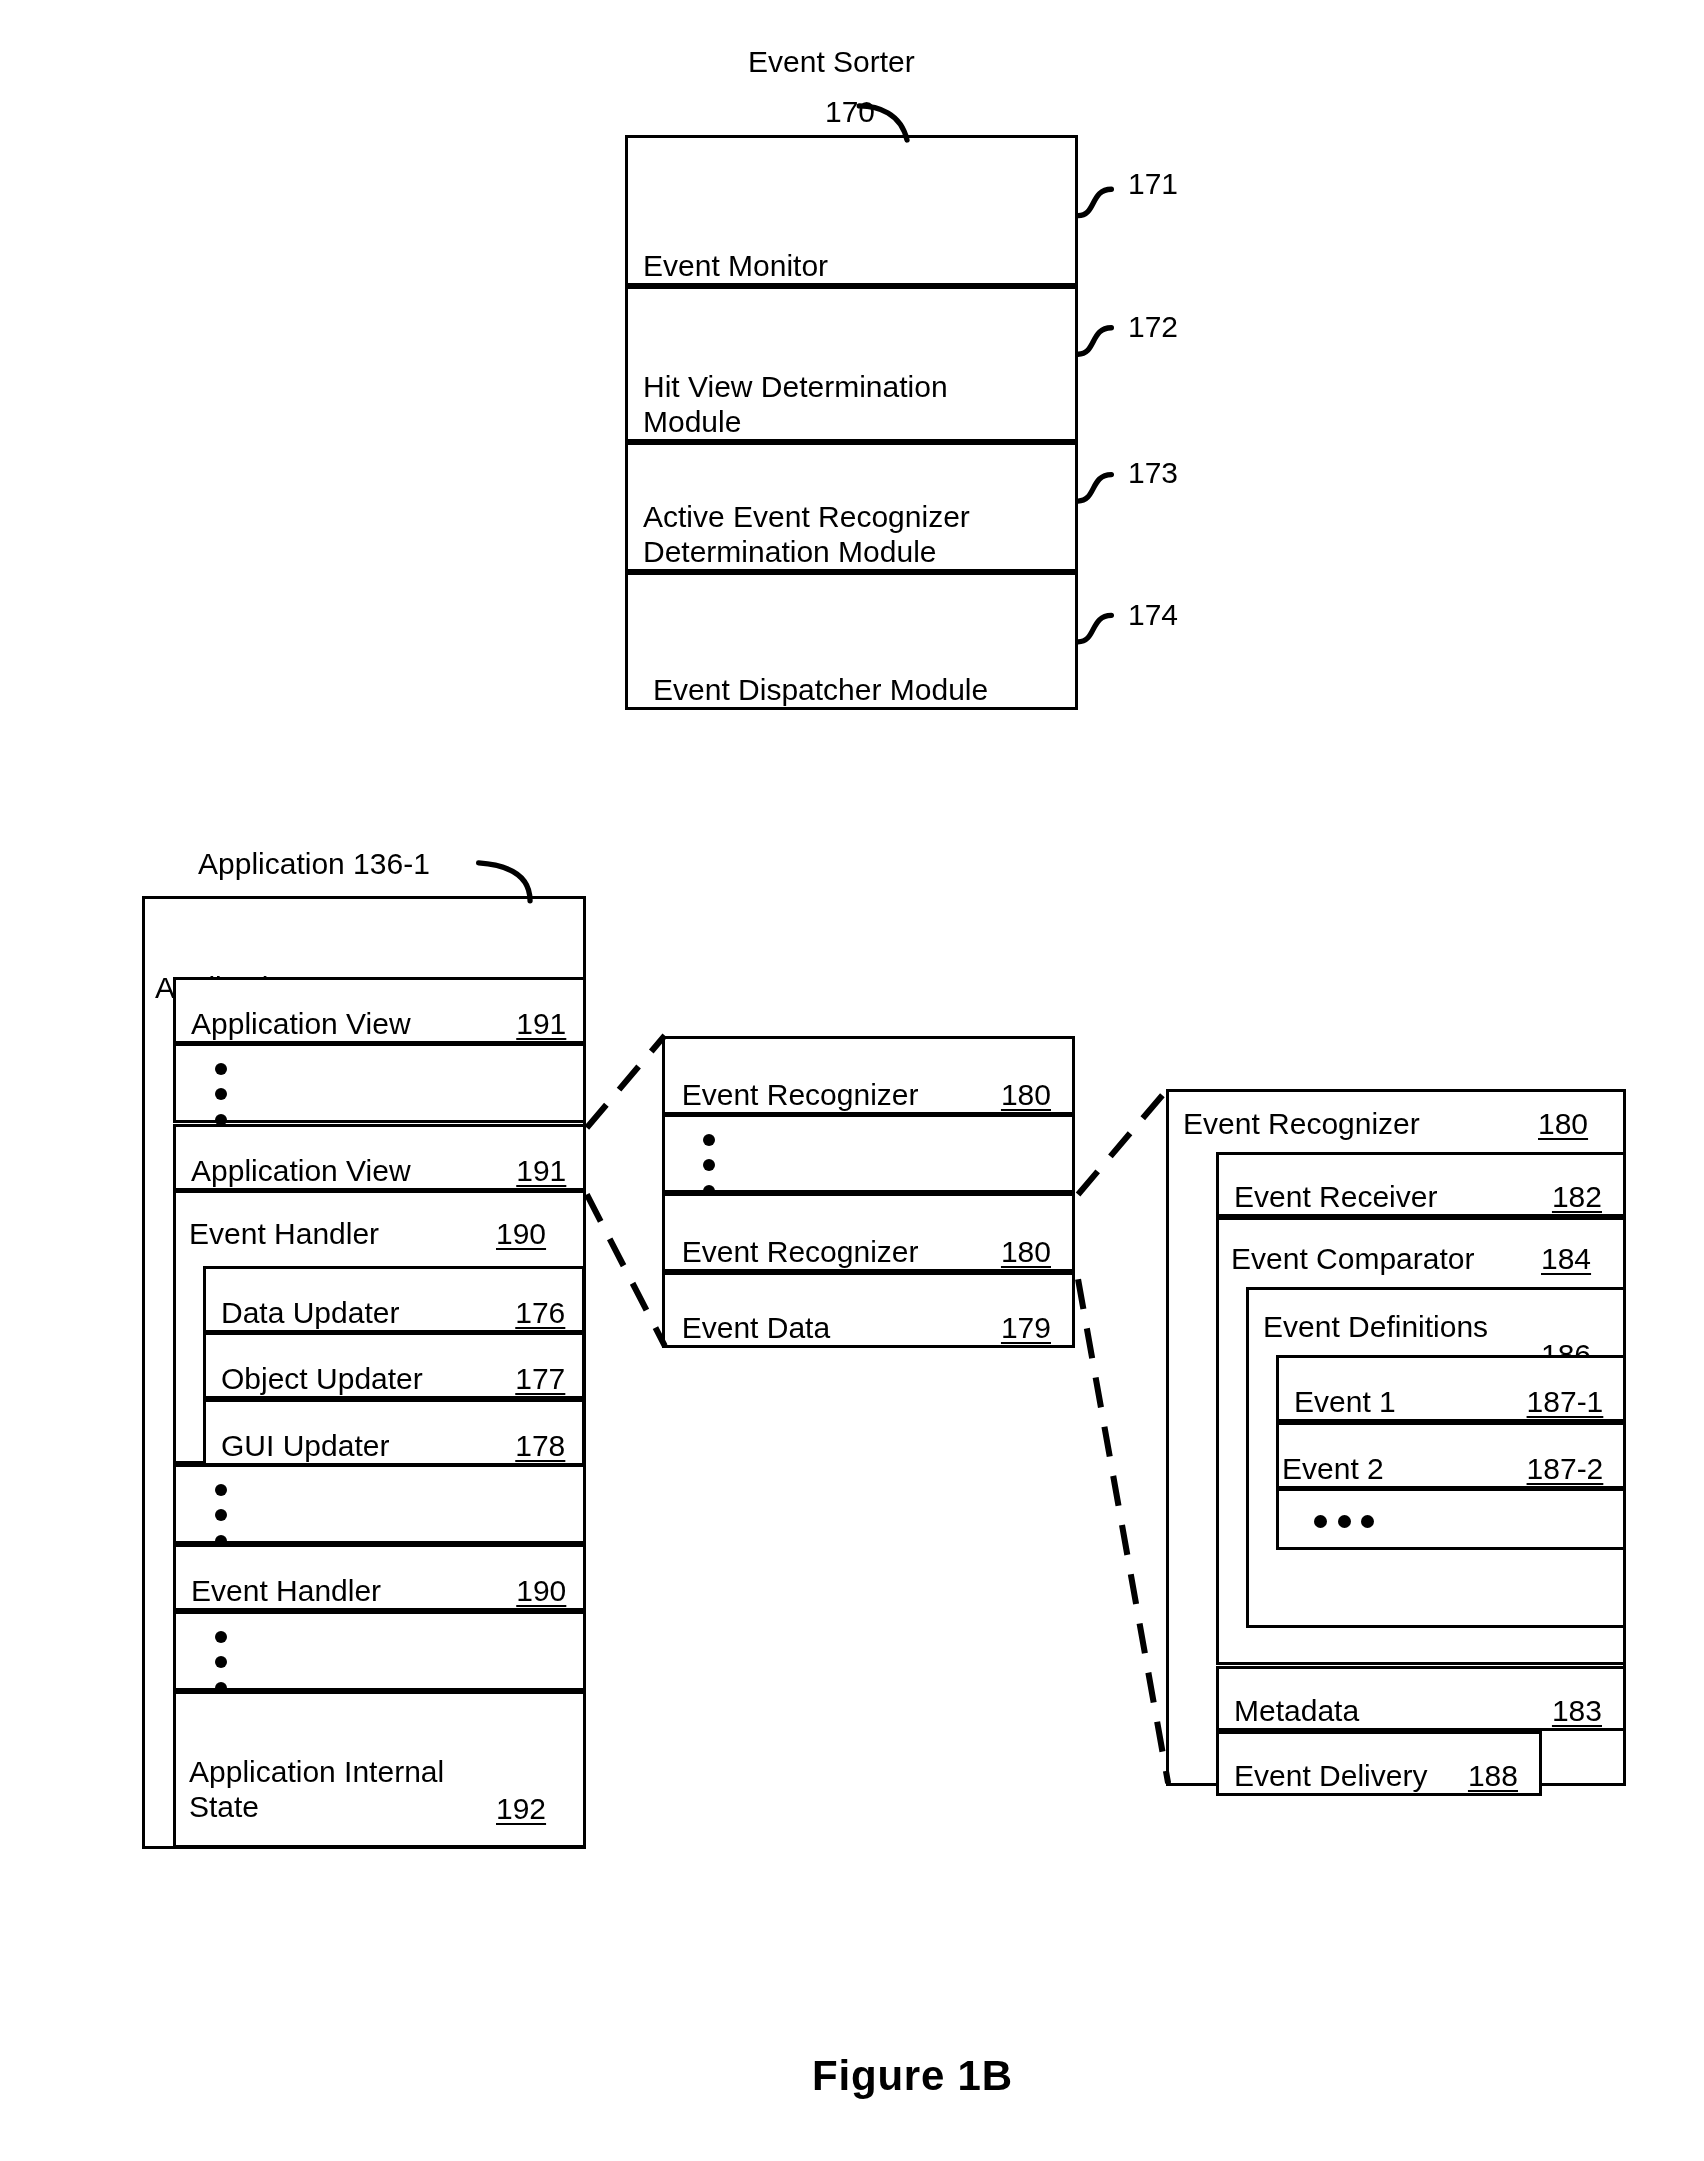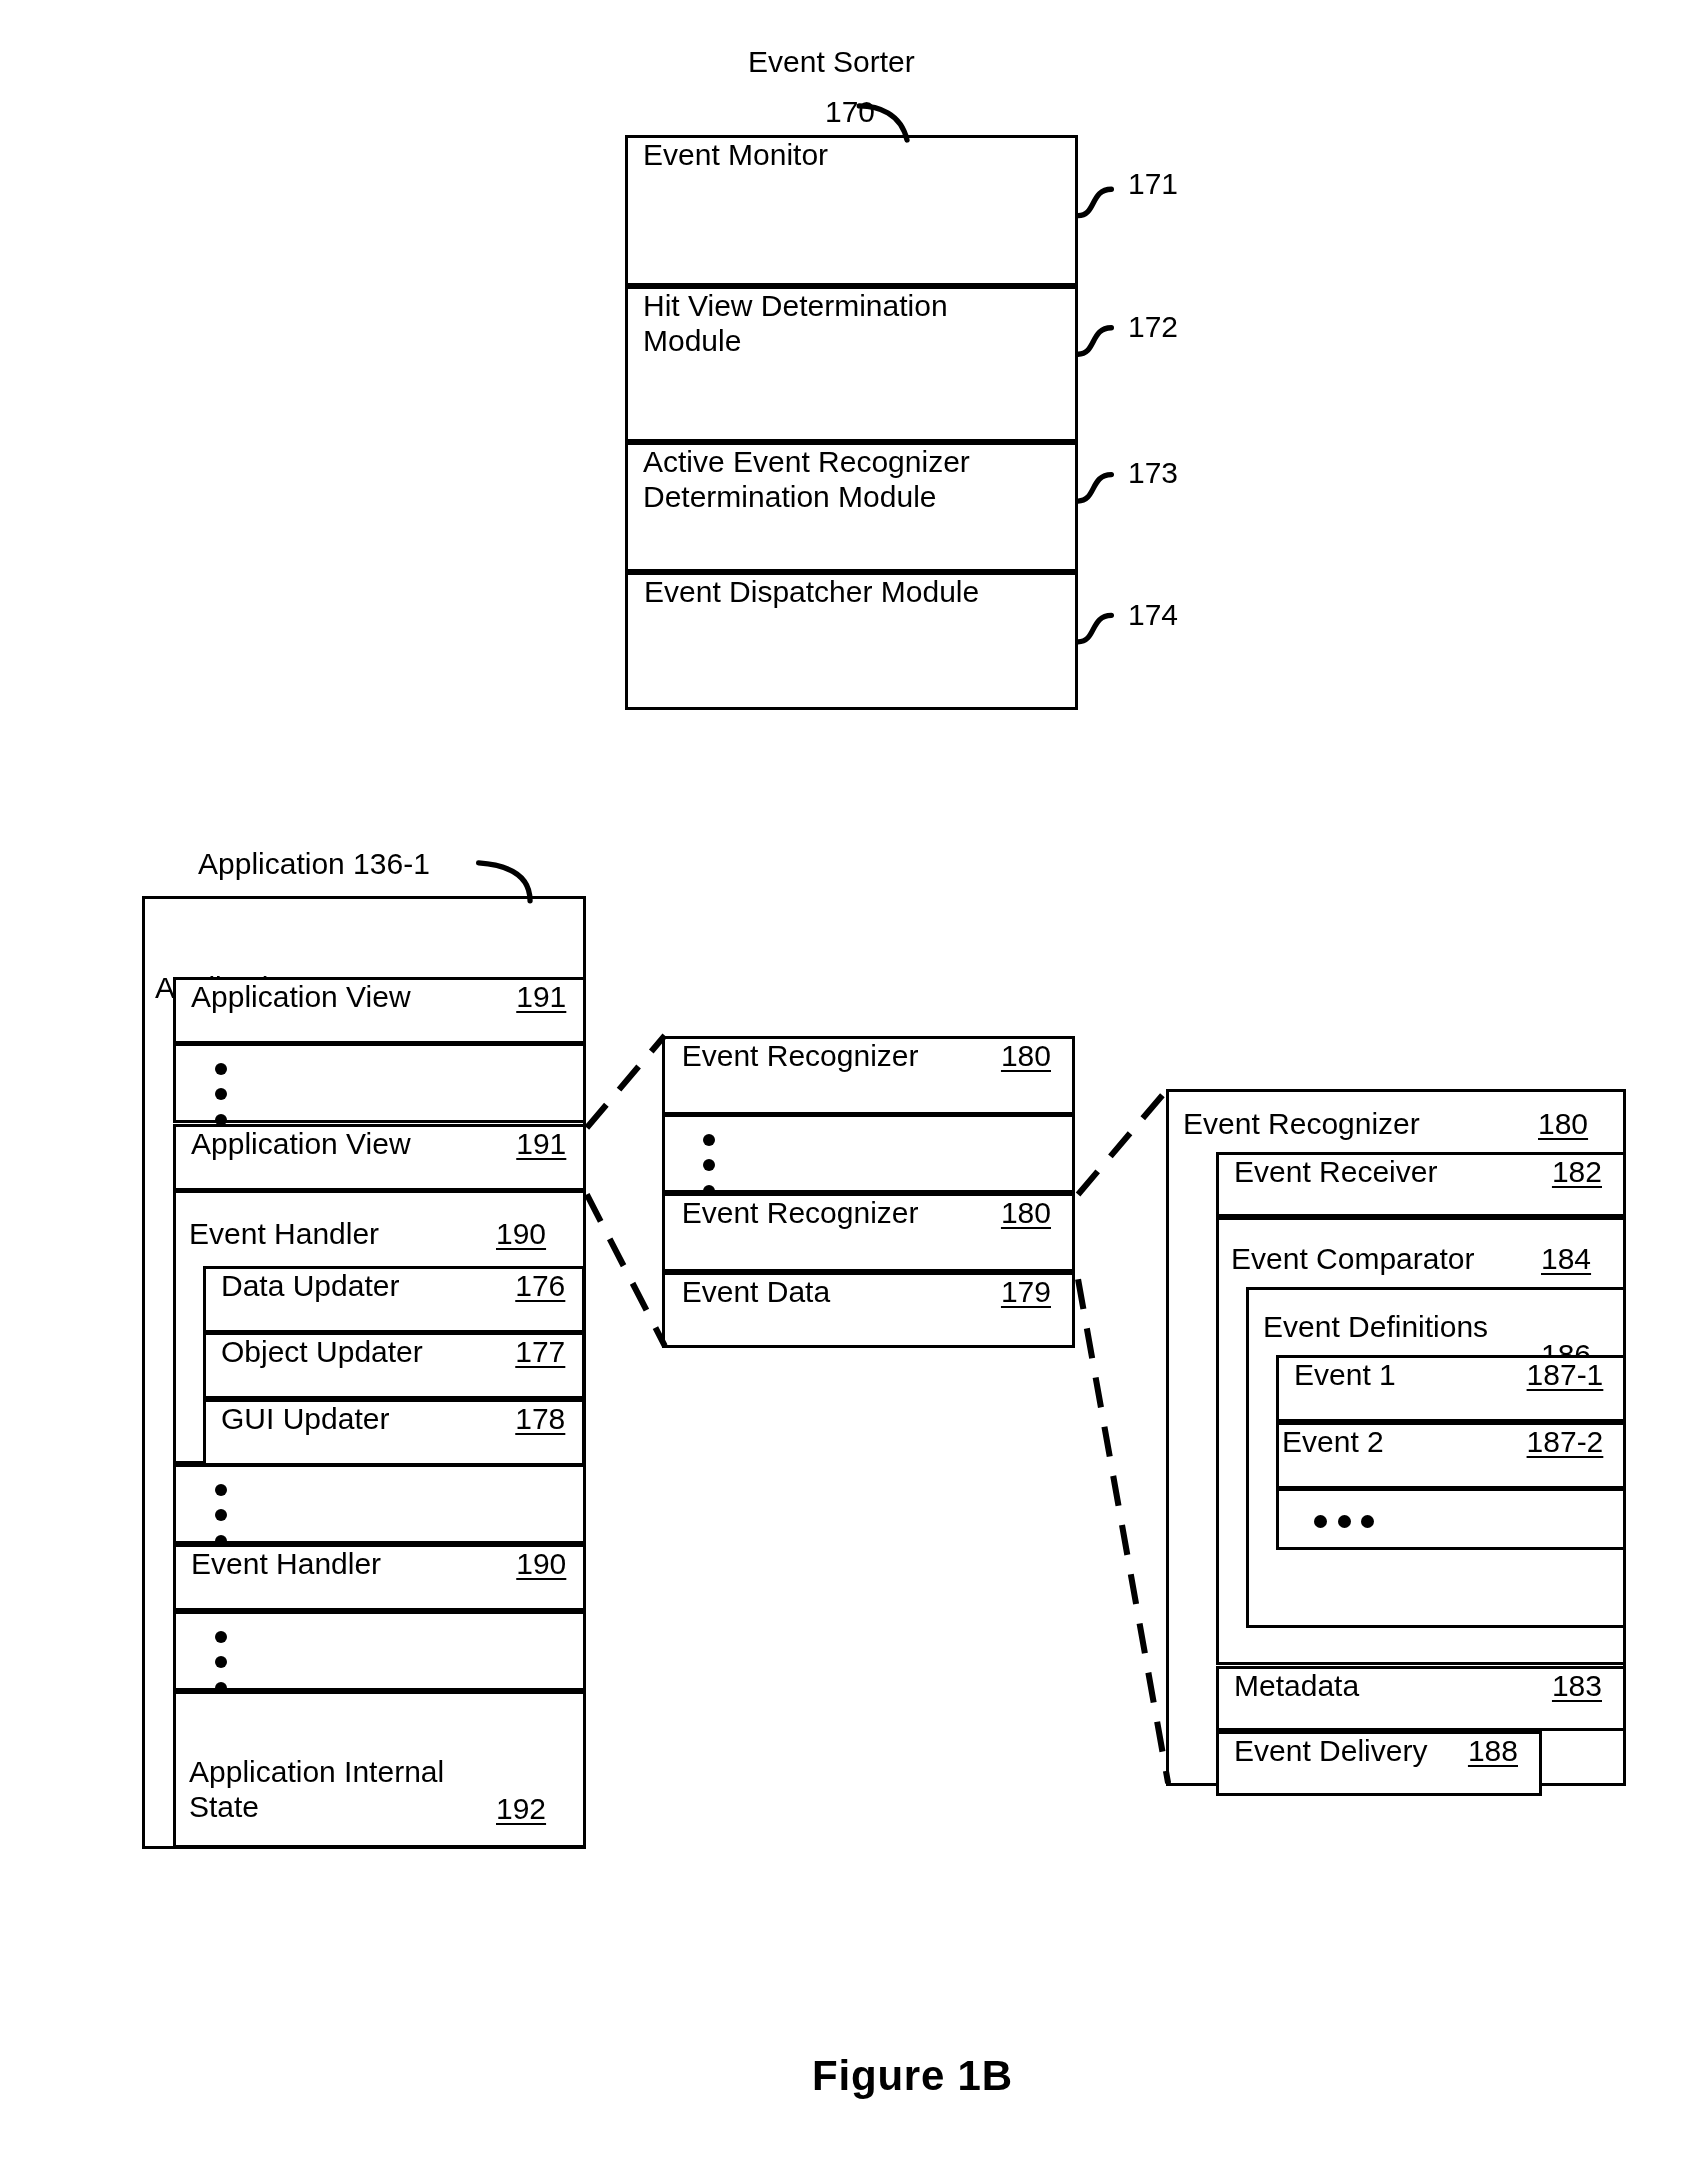--- a/index.html
+++ b/index.html
@@ -25,21 +25,21 @@
     box-sizing: border-box;
     border: 3.8px solid #000;
     background: #fff;
   }
   .row {
     position: absolute;
     box-sizing: border-box;
     border: 3px solid #000;
     background: #fff;
     display: flex;
-    align-items: flex-start;
+    align-items: flex-end;
   }
   .rowlabel {
     font-size: 30px;
     line-height: 1.15;
     white-space: pre-line;
   }
   .refnum {
     font-size: 30px;
     text-decoration: underline;
     text-underline-offset: 3.8px;
@@ -116,21 +116,21 @@
 Module</span>
   </div>
   <div class="plaintext" style="left:1128px; top:310px;">172</div>
 
   <div class="row" style="left:625px; top:442px; width:453px; height:130px; padding-left:15px;">
     <span class="rowlabel">Active Event Recognizer
 Determination Module</span>
   </div>
   <div class="plaintext" style="left:1128px; top:456px;">173</div>
 
-  <div class="row" style="left:625px; top:572px; width:453px; height:138px; padding-left:16px;">
+  <div class="row" style="left:625px; top:572px; width:453px; height:138px; padding-left:25px;">
     <span class="rowlabel">Event Dispatcher Module</span>
   </div>
   <div class="plaintext" style="left:1128px; top:598px;">174</div>
 
   <div class="plaintext" style="left:198px; top:847px;">Application 136-1</div>
 
   <div class="box" style="left:142px; top:896px; width:444px; height:953px;">
   </div>
 
   <div class="plaintext" style="left:155px; top:928px;margin-top:43px;">Application</div>

